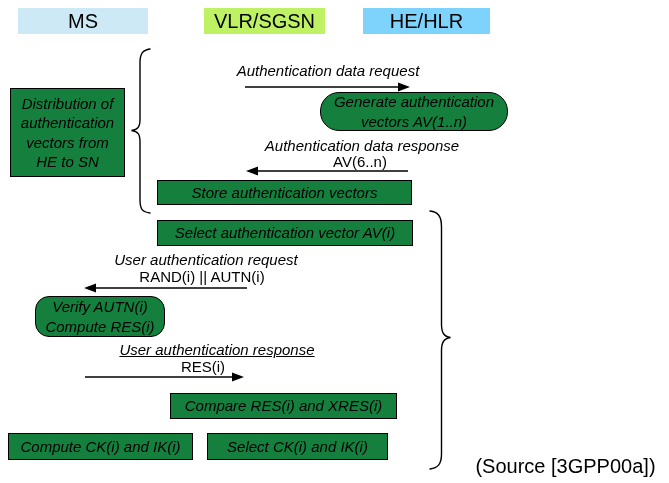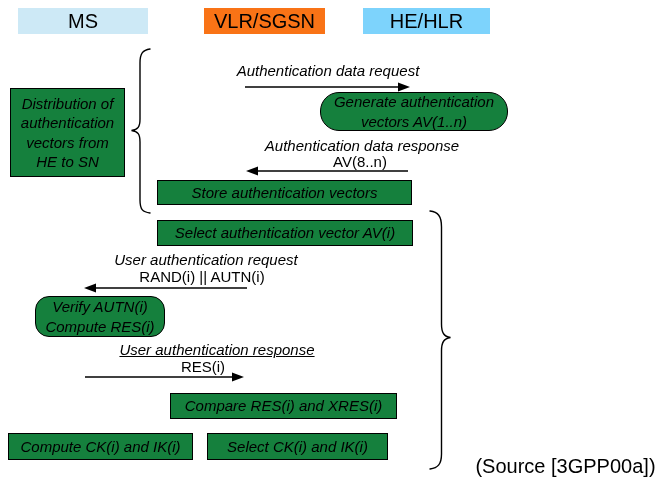--- a/index.html
+++ b/index.html
@@ -103,35 +103,35 @@
     <path d="M 430 211
              C 438 212, 441.5 216, 441.5 227
              L 441.5 324
              C 441.5 333, 444 336.5, 450.5 337.5
              C 444 338.5, 441.5 342, 441.5 351
              L 441.5 454
              C 441.5 464, 438 468, 430 469" fill="none" stroke="#000" stroke-width="1.4" stroke-linecap="round"></path>
   </svg>
 
   <div class="actor" style="left: 18px; top: 8px; width: 130px; background: rgb(205, 233, 246);">MS</div>
-  <div class="actor" style="left: 204px; top: 8px; width: 121px; background: #f97316;">VLR/SGSN</div>
+  <div class="actor" style="left: 204px; top: 8px; width: 121px; background: #bef264;">VLR/SGSN</div>
   <div class="actor" style="left: 363px; top: 8px; width: 127px; background: #7dd3fc;">HE/HLR</div>
 
   <div class="box" style="left:10px; top:88px; width:115px; height:89px;">Distribution of
 authentication
 vectors from
 HE to SN</div>
 
   <div class="msg-label" style="left:208px; top:62px;">Authentication data request</div>
 
   <div class="box" style="left:320px; top:92px; width:188px; height:39px;border-radius:19px;">Generate authentication
 vectors AV(1..n)</div>
 
   <div class="msg-label" style="left:242px; top:137px;">Authentication data response</div>
-  <div class="msg-sub" style="left:240px; top:153px;">AV(8..n)</div>
+  <div class="msg-sub" style="left:240px; top:153px;">AV(6..n)</div>
 
   <div class="box" style="left:157px; top:180px; width:255px; height:25px;">Store authentication vectors</div>
 
   <div class="box" style="left:157px; top:220px; width:256px; height:26px;">Select authentication vector AV(i)</div>
 
   <div class="msg-label" style="left:86px; top:251px;">User authentication request</div>
   <div class="msg-sub" style="left:82px; top:268px;">RAND(i) || AUTN(i)</div>
 
   <div class="box" style="left:35px; top:296px; width:130px; height:41px;border-radius:14px;">Verify AUTN(i)
 Compute RES(i)</div>

